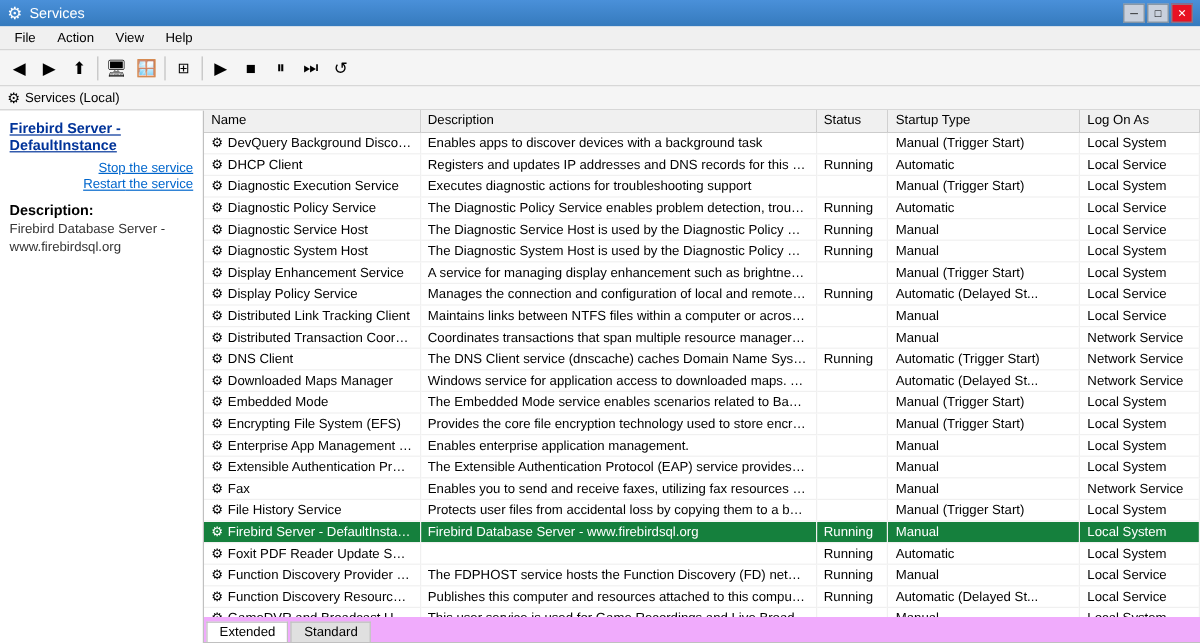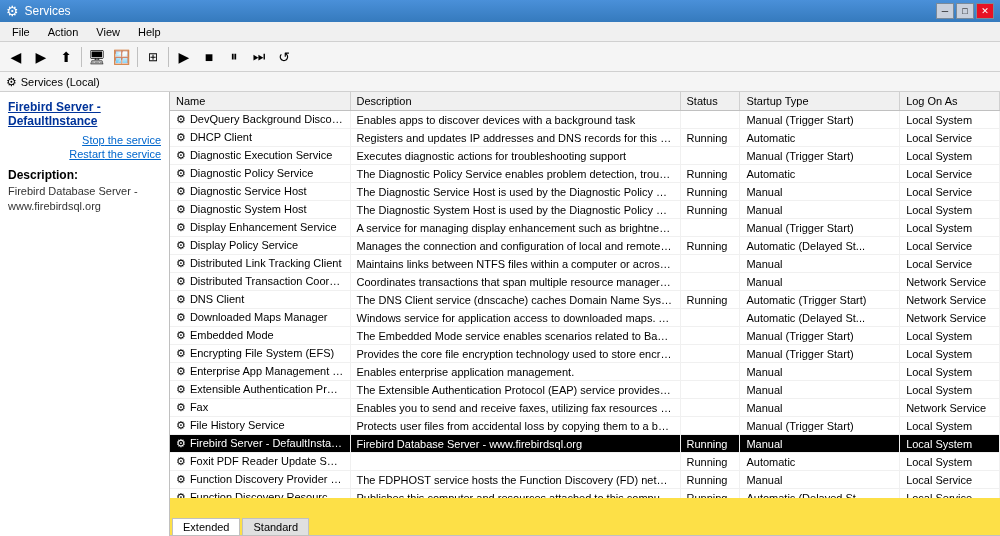--- a/index.html
+++ b/index.html
@@ -111,24 +111,24 @@
     
     .content-area {
       flex: 1;
       overflow: hidden;
       display: flex;
       flex-direction: column;
     }
     
     .tab-bar {
       display: flex;
-      background: #fde047;
+      background: #f0abfc;
       border-bottom: 1px solid #c0c0c0;
       padding-top: 2px;
-      height: 38px;
+      height: 22px;
       align-items: flex-end;
     }
     .tab {
       padding: 2px 10px;
       background: #e0e0e0;
       border: 1px solid #c0c0c0;
       border-bottom: none;
       cursor: pointer;
       font-size: 11px;
       margin-left: 2px;
@@ -153,21 +153,21 @@
       padding: 3px 6px;
       text-align: left;
       font-weight: normal;
       position: sticky;
       top: 0;
       z-index: 2;
       white-space: nowrap;
       cursor: pointer;
     }
     tbody tr { border-bottom: 1px solid #f0f0f0; }
-    tbody tr.selected { background: #000000; color: white; padding-left: 24px; }
+    tbody tr.selected { background: #15803d; color: white; padding-left: 24px; }
     tbody tr.selected td { color: white; }
     tbody td {
       padding: 2px 6px;
       border-right: 1px solid #f0f0f0;
       white-space: nowrap;
       overflow: hidden;
       text-overflow: ellipsis;
       max-width: 0;
     }
     .col-name { width: 180px; }

